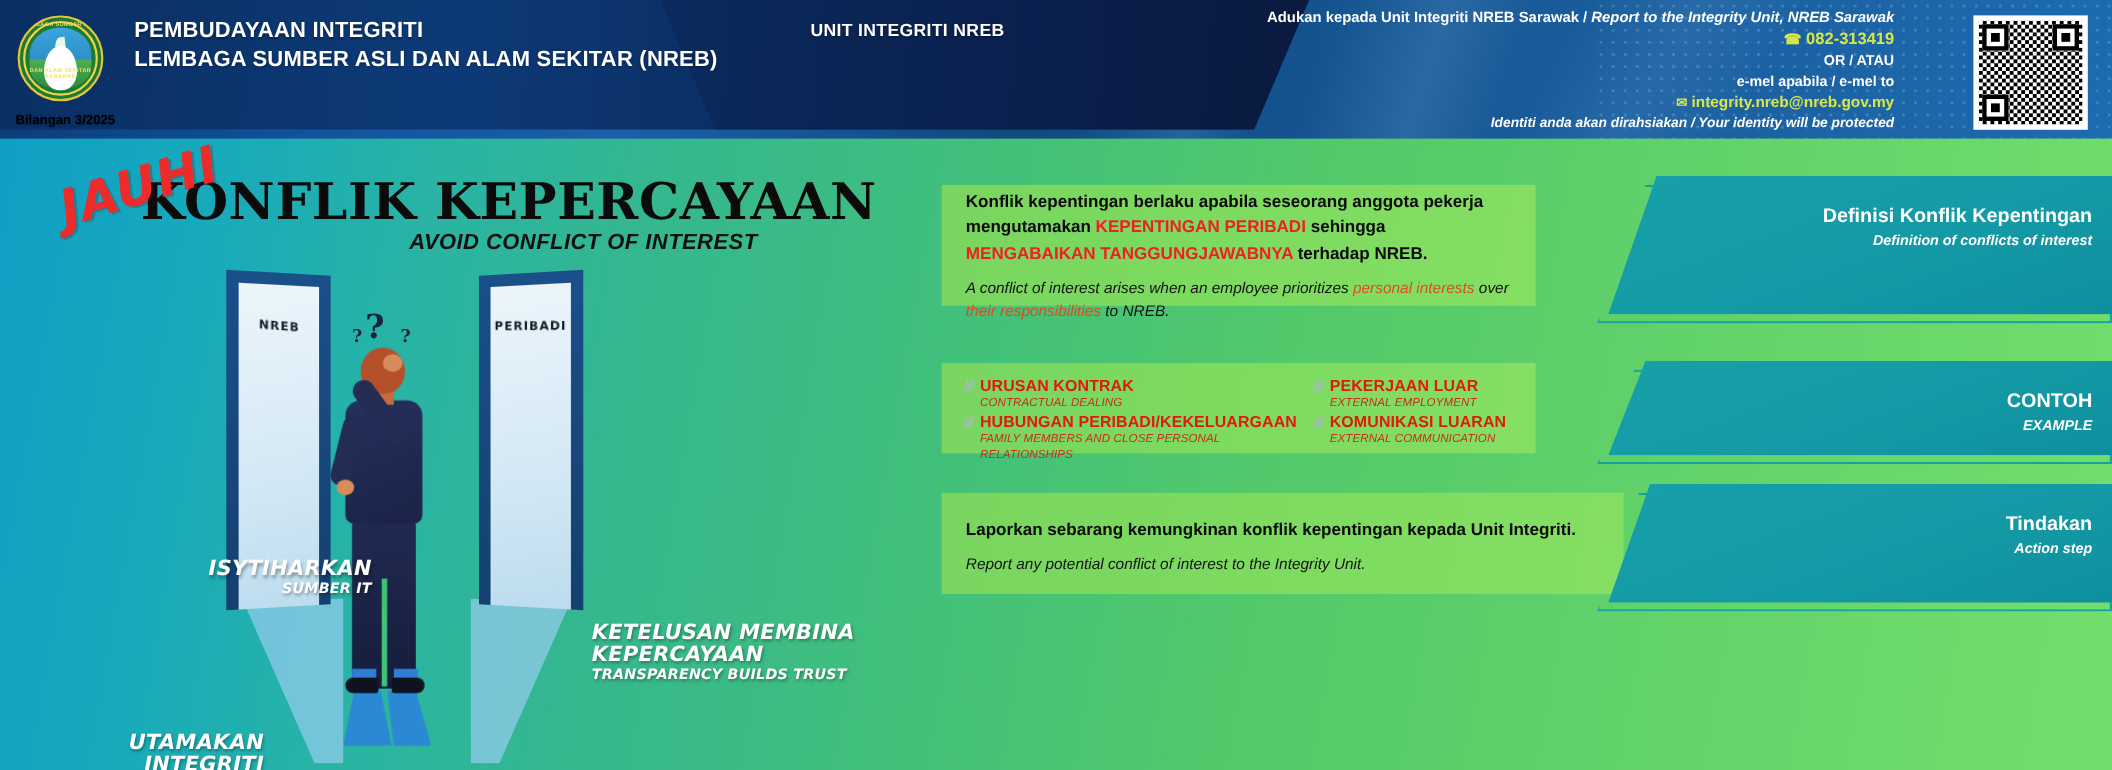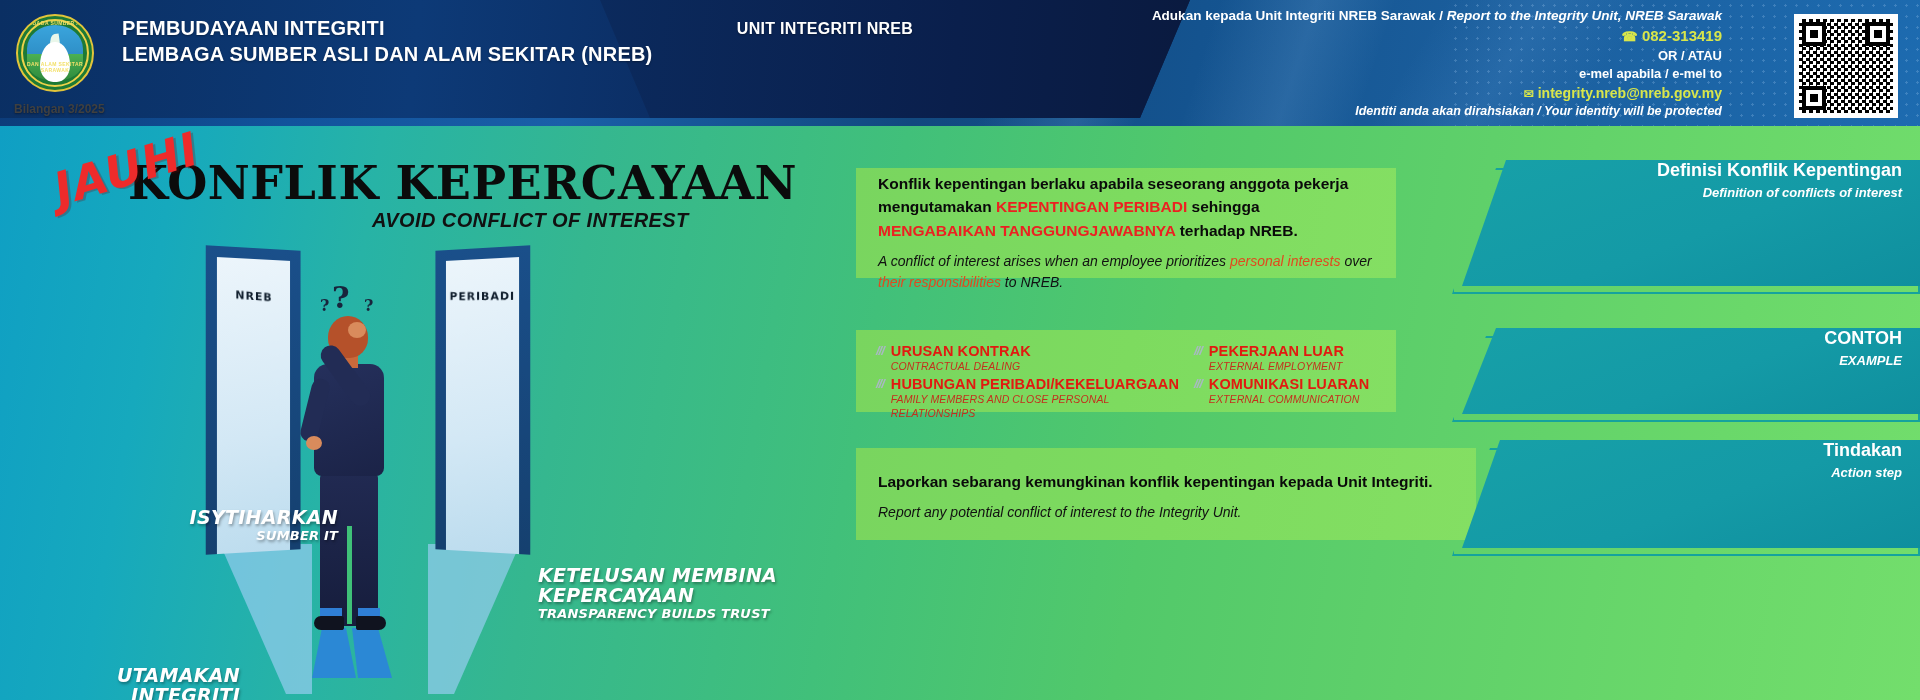--- a/index.html
+++ b/index.html
@@ -119,21 +119,21 @@
     background-image:
       repeating-conic-gradient(#000 0% 25%, #fff 0% 50%);
     background-size: 7px 7px;
   }
   .qr .fp { position:absolute; width:24px; height:24px; border:4px solid #000; background:#fff; }
   .qr .fp::after { content:""; position:absolute; inset:4px; background:#000; }
   .qr .fp.tl { left:8px; top:8px; } .qr .fp.tr { right:8px; top:8px; } .qr .fp.bl { left:8px; bottom:8px; }
 
   .bilangan {
     position: absolute; left: 14px; top: 102px;
-    color: #404040; font-size: 12px; font-weight: 700;
+    color: #000000; font-size: 12px; font-weight: 700;
     text-shadow: 0 1px 2px rgba(0,0,0,.4);
     z-index: 6;
   }
 
   
   .body-bg {
     position: absolute; left: 0; top: 126px; width: 1920px; height: 574px;
     background: linear-gradient(100deg,
       #0f9fc4 0%, #16a9bd 9%, #27b3a6 19%, #35b78f 30%,
       #41c07a 45%, #52c96a 60%, #5fd06a 74%, #6ad86a 88%, #73de6c 100%);
@@ -236,21 +236,21 @@
   .card .txt { padding: 4px 22px; }
   .ms-line { color:#0a0a0a; font-weight:700; font-size:15.5px; line-height:1.5; }
   .ms-line .red { color:#ec2121; }
   .en-line { color:#111111; font-style:italic; font-size:14px; line-height:1.5; margin-top:9px; }
   .en-line .red { color:#e14a1e; font-style:italic; }
 
   .tab {
     position: absolute;
     background: linear-gradient(160deg, #17a0a8 0%, #149aa6 55%, #0f8f9e 100%);
     color: #ffffff; text-align: right;
-    padding: 0 18px 10px 26px;
+    padding: 26px 18px 10px 26px;
   }
   .tab .t-ms { font-size: 18px; font-weight: 700; line-height: 1.22; }
   .tab .t-en { font-size: 13px; font-style: italic; font-weight: 700; line-height: 1.25; margin-top: 3px; }
   .tab-outline {
     position:absolute; border:2px solid #15a39d; background:transparent;
   }
 
   
   #card1 { left: 856px; top: 168px; width: 540px; height: 110px; }
   #tab1  { left: 1462px; top: 160px; width: 458px; height: 126px;

